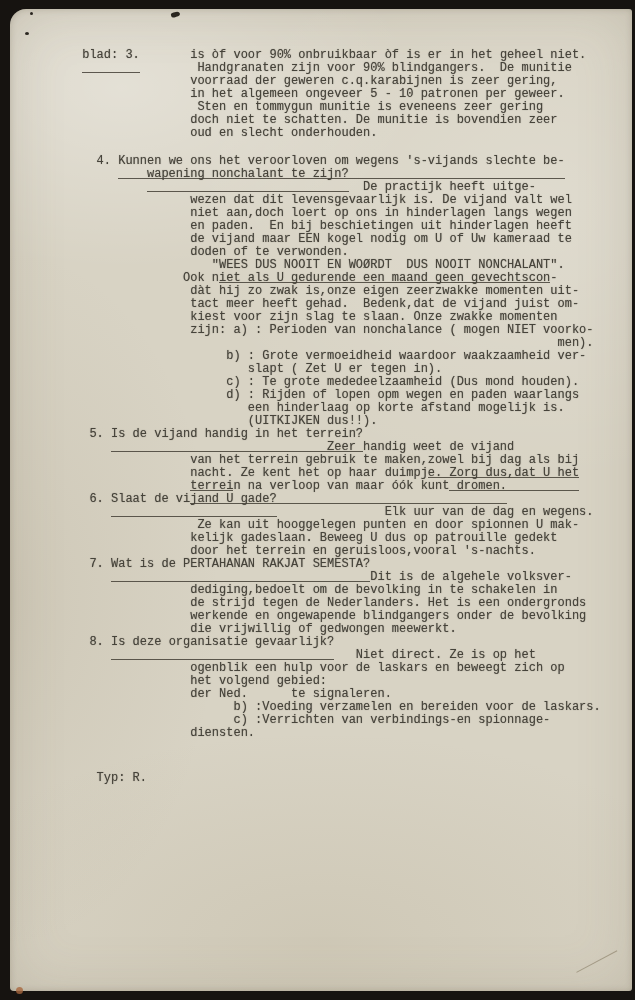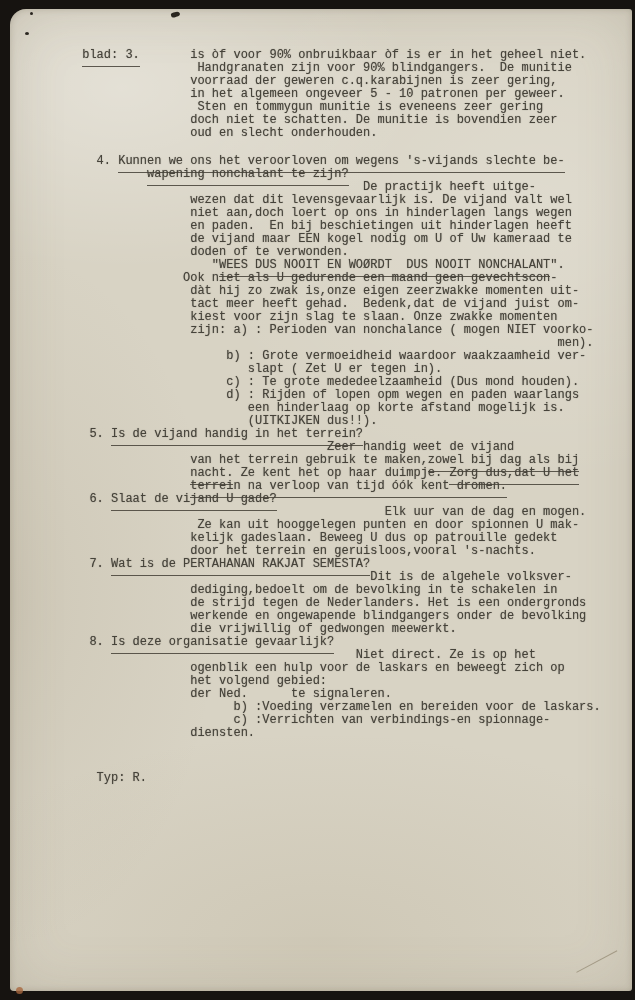--- a/index.html
+++ b/index.html
@@ -22,21 +22,21 @@
   }
   .text-layer{
     position:absolute;left:0;top:0;right:0;
     padding:40px 0 0 65px;
     color:var(--ink,#46433a);
     font-size:12px;line-height:13px;
     text-shadow:0 0 1px rgba(70,66,58,0.55);
   }
   .ln{white-space:pre;height:13px;}
   .gap{width:100%;}
-  .u{border-bottom:1px solid rgba(68,64,54,0.85);padding-bottom:4px;}
+  .u{border-bottom:1px solid rgba(68,64,54,0.85);padding-bottom:10px;}
   .speck{position:absolute;background:#2a2620;border-radius:50%;}
   .speck.s1{left:171px;top:12px;width:9px;height:5px;border-radius:40% 60% 55% 45%;transform:rotate(-15deg);}
   .speck.s2{left:30px;top:12px;width:3px;height:3px;}
   .speck.s3{left:25px;top:32px;width:4px;height:3px;}
   .speck.rust{left:6px;top:978px;width:7px;height:7px;background:#a8683f;opacity:.8;}
   .crease{position:absolute;right:8px;bottom:12px;width:46px;height:18px;
     border-top:1px solid rgba(120,108,82,0.5);transform:rotate(-28deg);}
 </style>
 </head>
 <body>
@@ -70,23 +70,23 @@
         <div class="ln"><span>                     b) : Grote vermoeidheid waardoor waakzaamheid ver-</span></div>
         <div class="ln"><span>                        slapt ( Zet U er tegen in).</span></div>
         <div class="ln"><span>                     c) : Te grote mededeelzaamheid (Dus mond houden).</span></div>
         <div class="ln"><span>                     d) : Rijden of lopen opm wegen en paden waarlangs</span></div>
         <div class="ln"><span>                        een hinderlaag op korte afstand mogelijk is.</span></div>
         <div class="ln"><span>                        (UITKIJKEN dus!!).</span></div>
         <div class="ln"><span>  5. </span><span class="u">Is de vijand handig in het terrein?</span></div>
         <div class="ln"><span>                                   Zeer handig weet de vijand</span></div>
         <div class="ln"><span>                van het terrein gebruik te maken,</span><span class="u">zowel bij dag als bij</span></div>
         <div class="ln"><span>                </span><span class="u">nacht.</span><span> Ze kent het op haar duimpje. </span><span class="u">Zorg dus,dat U het</span></div>
-        <div class="ln"><span>                </span><span class="u">terrein na verloop van tijd óók kent dromen.</span></div>
+        <div class="ln"><span>                </span><span class="u">terrein na verloop van maar óók kunt dromen.</span></div>
         <div class="ln"><span>  6. </span><span class="u">Slaat de vijand U gade?</span></div>
-        <div class="ln"><span>                                           Elk uur van de dag en mogen.</span></div>
+        <div class="ln"><span>                                           Elk uur van de dag en wegens.</span></div>
         <div class="ln"><span>                 Ze kan uit hooggelegen punten en door spionnen U mak-</span></div>
         <div class="ln"><span>                kelijk gadeslaan. Beweeg U dus op patrouille gedekt</span></div>
         <div class="ln"><span>                door het terrein en geruisloos,vooral 's-nachts.</span></div>
         <div class="ln"><span>  7. </span><span class="u">Wat is de PERTAHANAN RAKJAT SEMESTA?</span></div>
         <div class="ln"><span>                                         Dit is de algehele volksver-</span></div>
         <div class="ln"><span>                dediging,bedoelt om de bevolking in te schakelen in</span></div>
         <div class="ln"><span>                de strijd tegen de Nederlanders. Het is een ondergronds</span></div>
         <div class="ln"><span>                werkende en ongewapende blindgangers onder de bevolking</span></div>
         <div class="ln"><span>                die vrijwillig of gedwongen meewerkt.</span></div>
         <div class="ln"><span>  8. </span><span class="u">Is deze organisatie gevaarlijk?</span></div>

